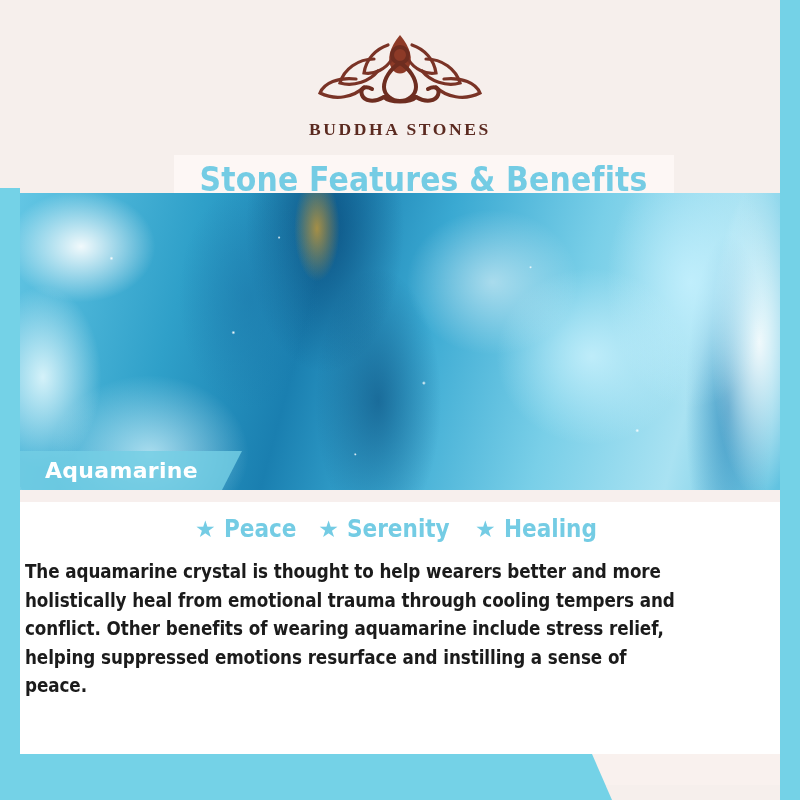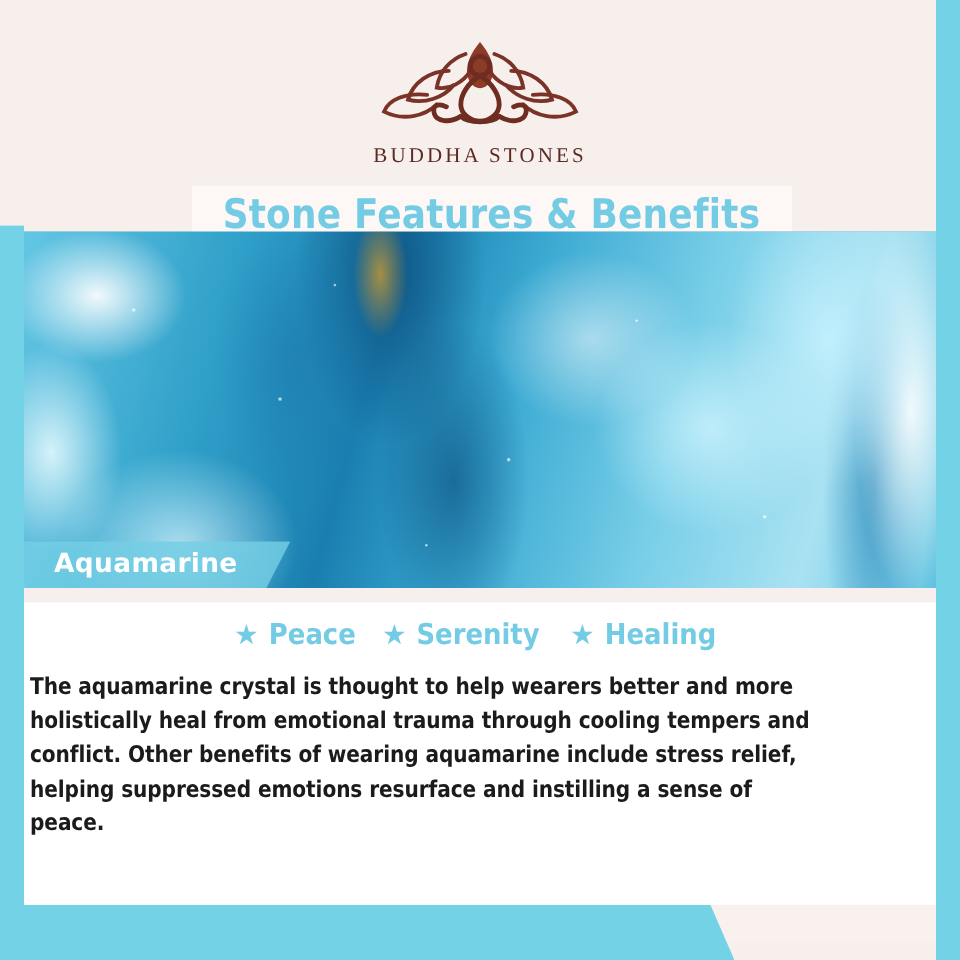--- a/index.html
+++ b/index.html
@@ -36,25 +36,25 @@
   }
   .logo-wrap{
     position:absolute;left:0;top:8px;width:760px;
     display:flex;flex-direction:column;align-items:center;
   }
   .logo-mark{width:176px;height:92px;display:block;}
   .logo-word{
     margin-top:4px;
     font-family:"Liberation Serif", serif;
     font-size:17.5px;letter-spacing:2.6px;
-    color:#5b2a20;font-weight:400;
+    color:#5b2a20;font-weight:700;
   }
 
   .title-band{
-    position:absolute;left:140px;top:140px;width:500px;height:48px;
+    position:absolute;left:154px;top:140px;width:500px;height:48px;
     background:#fdf7f5;
     display:flex;align-items:center;justify-content:center;
   }
   .title-band .title{
     font-family:"DejaVu Sans", sans-serif;
     font-weight:700;
     font-size:34px;
     color:#74cce4;
     letter-spacing:0.2px;
     transform:scaleX(0.88);

